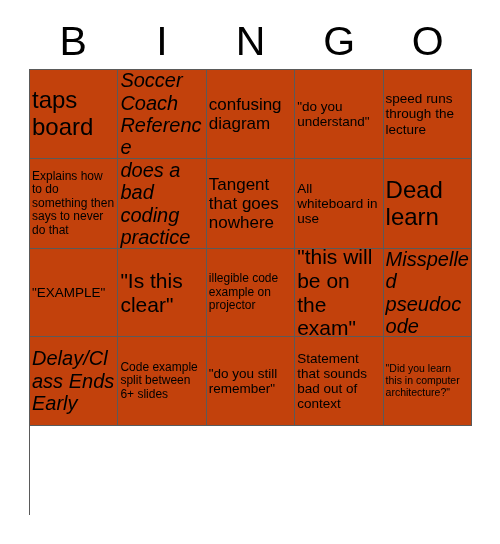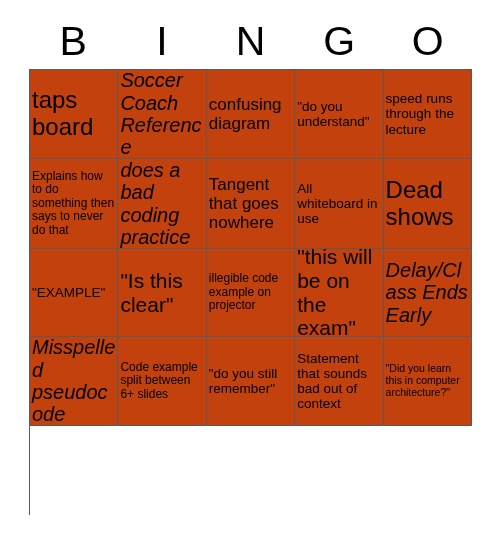--- a/index.html
+++ b/index.html
@@ -120,40 +120,40 @@
         <span class="cell-text">does a bad coding practice</span>
       </div>
     <div class="cell fs-lg">
         <span class="cell-text">Tangent that goes nowhere</span>
       </div>
     <div class="cell fs-sm">
         <span class="cell-text">All whiteboard in use</span>
       </div>
 
     <div class="cell fs-xxl">
-        <span class="cell-text">Dead shows</span>
+        <span class="cell-text">Dead learn</span>
       </div>
     <div class="cell fs-sm">
         <span class="cell-text">"EXAMPLE"</span>
       </div>
     <div class="cell fs-xl">
         <span class="cell-text">"Is this clear"</span>
       </div>
 
     <div class="cell fs-xs">
         <span class="cell-text">illegible code example on projector</span>
       </div>
     <div class="cell fs-xl">
         <span class="cell-text">"this will be on the exam"</span>
       </div>
     <div class="cell fs-md">
-        <span class="cell-text">Delay/Class Ends Early</span>
+        <span class="cell-text">Misspelled pseudocode</span>
       </div>
     <div class="cell fs-md">
-        <span class="cell-text">Misspelled pseudocode</span>
+        <span class="cell-text">Delay/Class Ends Early</span>
       </div>
     <div class="cell fs-xs">
         <span class="cell-text">Code example split between 6+ slides</span>
       </div>
 
     <div class="cell fs-sm">
         <span class="cell-text">"do you still remember"</span>
       </div>
     <div class="cell fs-sm">
         <span class="cell-text">Statement that sounds bad out of context</span>

